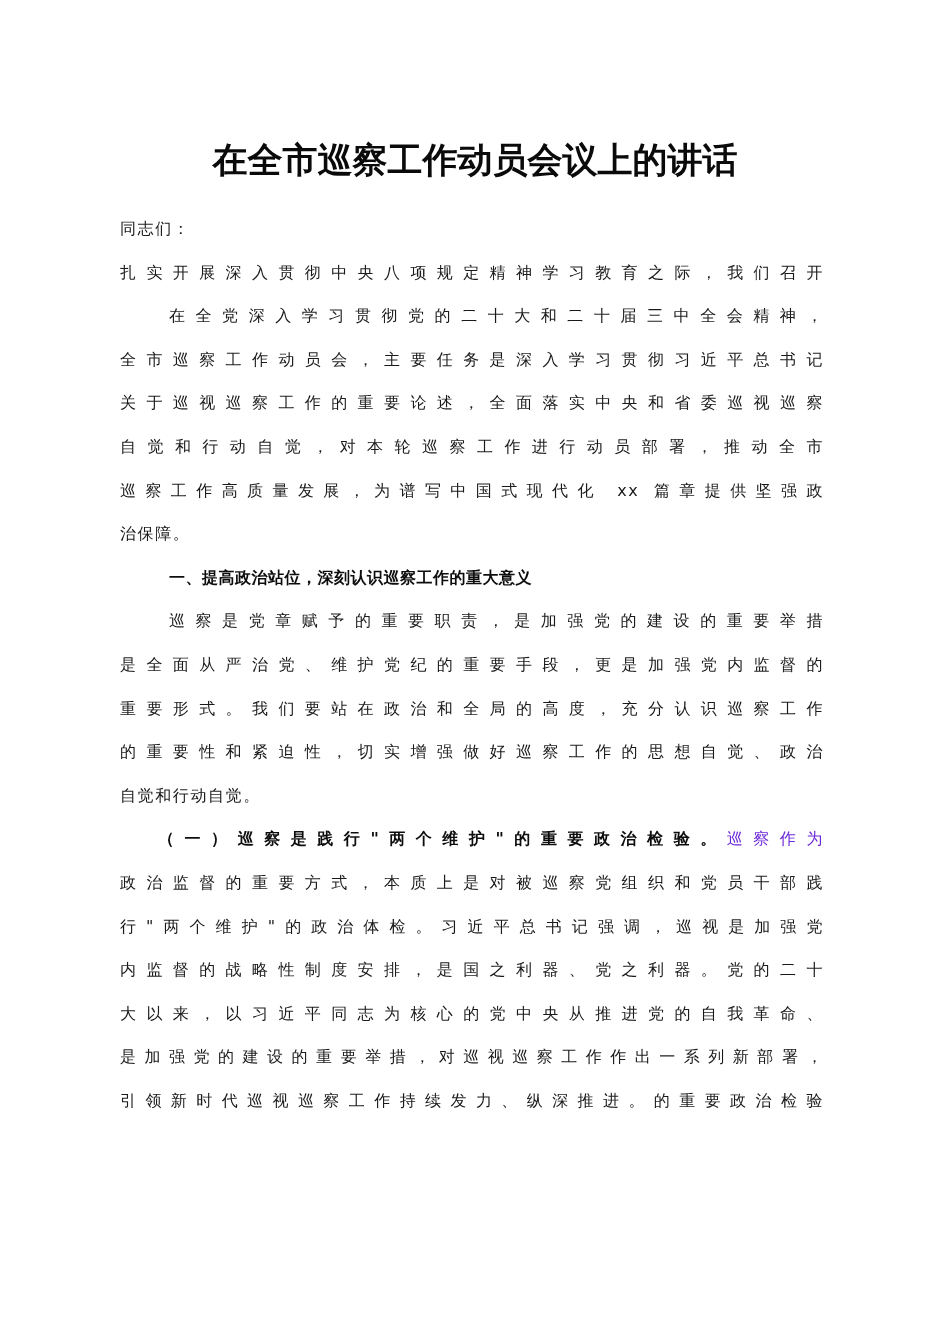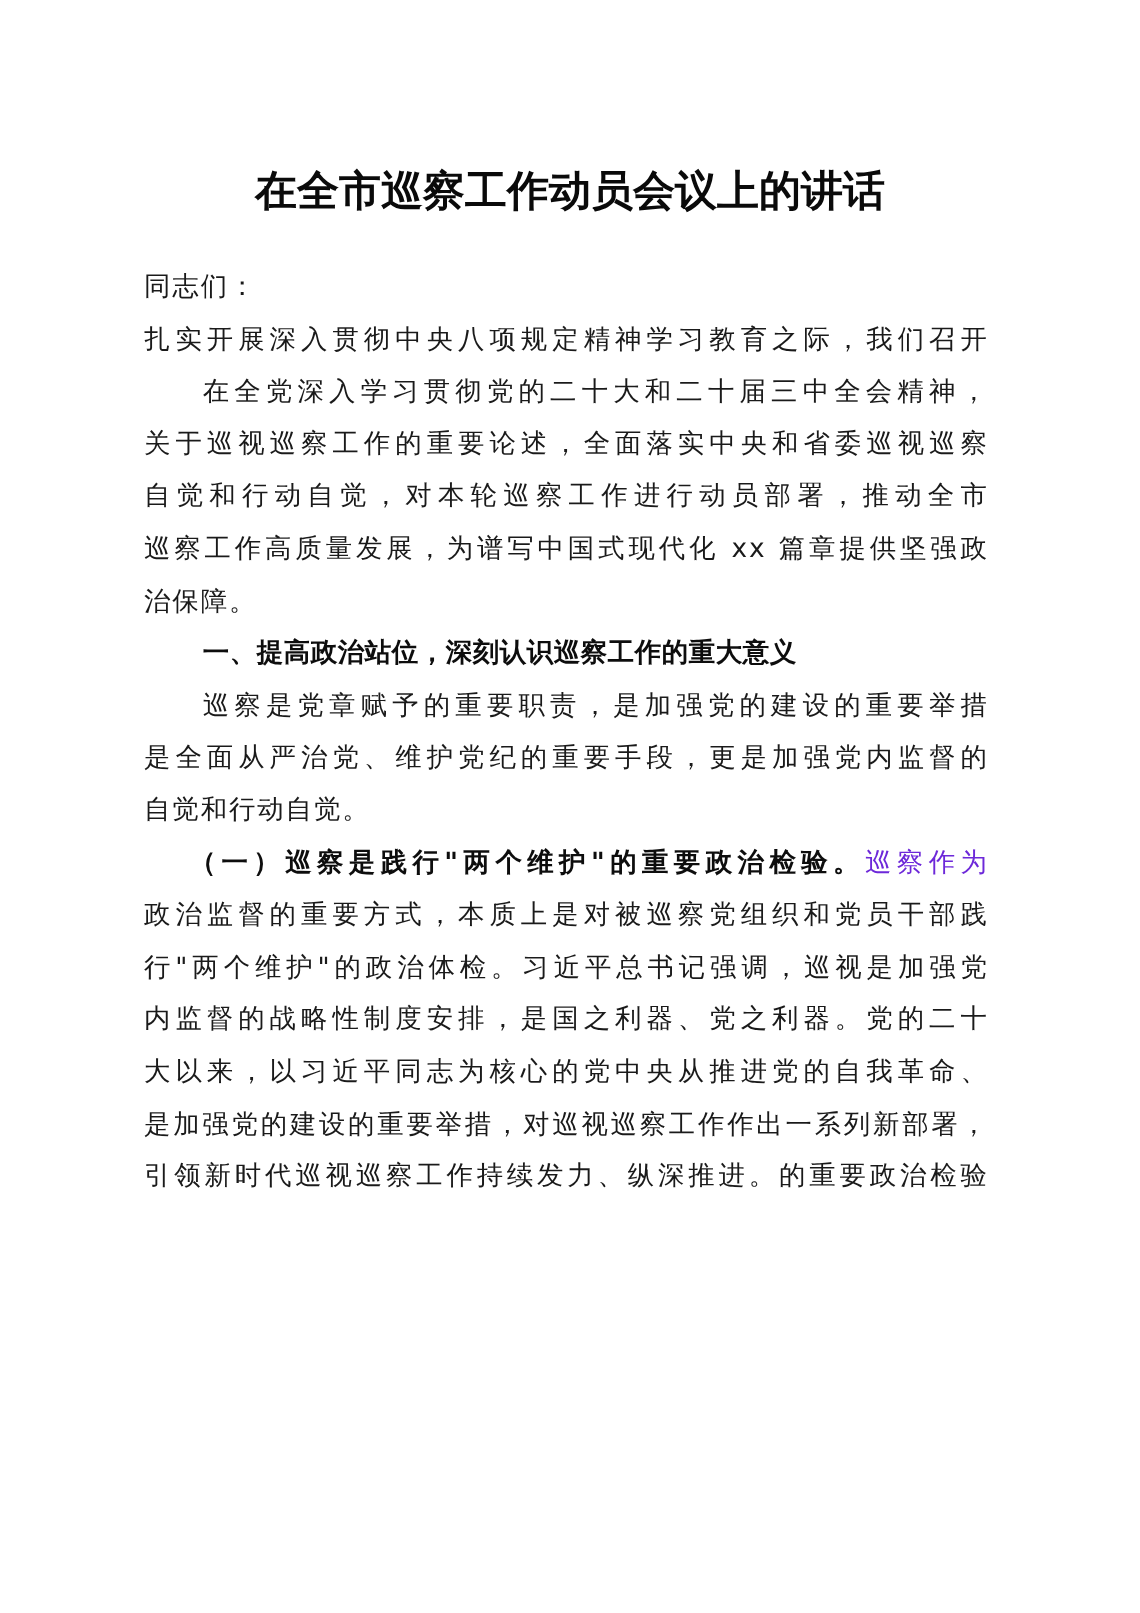--- a/index.html
+++ b/index.html
@@ -31,24 +31,24 @@
       font-family: "DejaVu Serif", "Liberation Serif", serif;
       font-weight: bold;
       font-size: 35px;
       line-height: 52px;
       letter-spacing: 0px;
       color: #0a0a0a;
     }
     .body-text {
       position: absolute;
       left: 120px;
-      top: 218px;
+      top: 207px;
       width: 704px;
       font-family: "DejaVu Sans", "Liberation Sans", sans-serif;
-      font-size: 22px;
+      font-size: 16px;
       line-height: 43.6px;
       color: #1a1a1a;
     }
     .line {
       display: block;
       white-space: nowrap;
       height: 43.6px;
       text-align: justify;
       text-align-last: justify;
       letter-spacing: 1.6px;
@@ -87,31 +87,34 @@
 
   <div class="title">在全市巡察工作动员会议上的讲话</div>
 
   <div class="body-text">
 
     <span class="line salutation">同志们：</span>
 
     <div>
       <span class="line">扎实开展深入贯彻中央八项规定精神学习教育之际，我们召开</span>
       <span class="line indent">在全党深入学习贯彻党的二十大和二十届三中全会精神，</span>
+      <span class="line">全市巡察工作动员会，主要任务是深入学习贯彻习近平总书记</span>
       <span class="line">关于巡视巡察工作的重要论述，全面落实中央和省委巡视巡察</span>
       <span class="line">自觉和行动自觉，对本轮巡察工作进行动员部署，推动全市</span>
       <span class="line">巡察工作高质量发展，为谱写中国式现代化 xx 篇章提供坚强政</span>
       <span class="line last">治保障。</span>
     </div>
 
     <span class="line indent heading-1">一、提高政治站位，深刻认识巡察工作的重大意义</span>
 
     <div>
       <span class="line indent">巡察是党章赋予的重要职责，是加强党的建设的重要举措</span>
       <span class="line">是全面从严治党、维护党纪的重要手段，更是加强党内监督的</span>
+      <span class="line">重要形式。我们要站在政治和全局的高度，充分认识巡察工作</span>
+      <span class="line">的重要性和紧迫性，切实增强做好巡察工作的思想自觉、政治</span>
       <span class="line last">自觉和行动自觉。</span>
     </div>
 
     <div>
       <span class="line indent" style="padding-left:38px;"><span class="heading-2">（一）巡察是践行"两个维护"的重要政治检验。</span><span class="heading-2-rest">巡察作为</span></span>
       <span class="line">政治监督的重要方式，本质上是对被巡察党组织和党员干部践</span>
       <span class="line">行"两个维护"的政治体检。习近平总书记强调，巡视是加强党</span>
       <span class="line">内监督的战略性制度安排，是国之利器、党之利器。党的二十</span>
       <span class="line">大以来，以习近平同志为核心的党中央从推进党的自我革命、</span>
       <span class="line">是加强党的建设的重要举措，对巡视巡察工作作出一系列新部署，</span>

